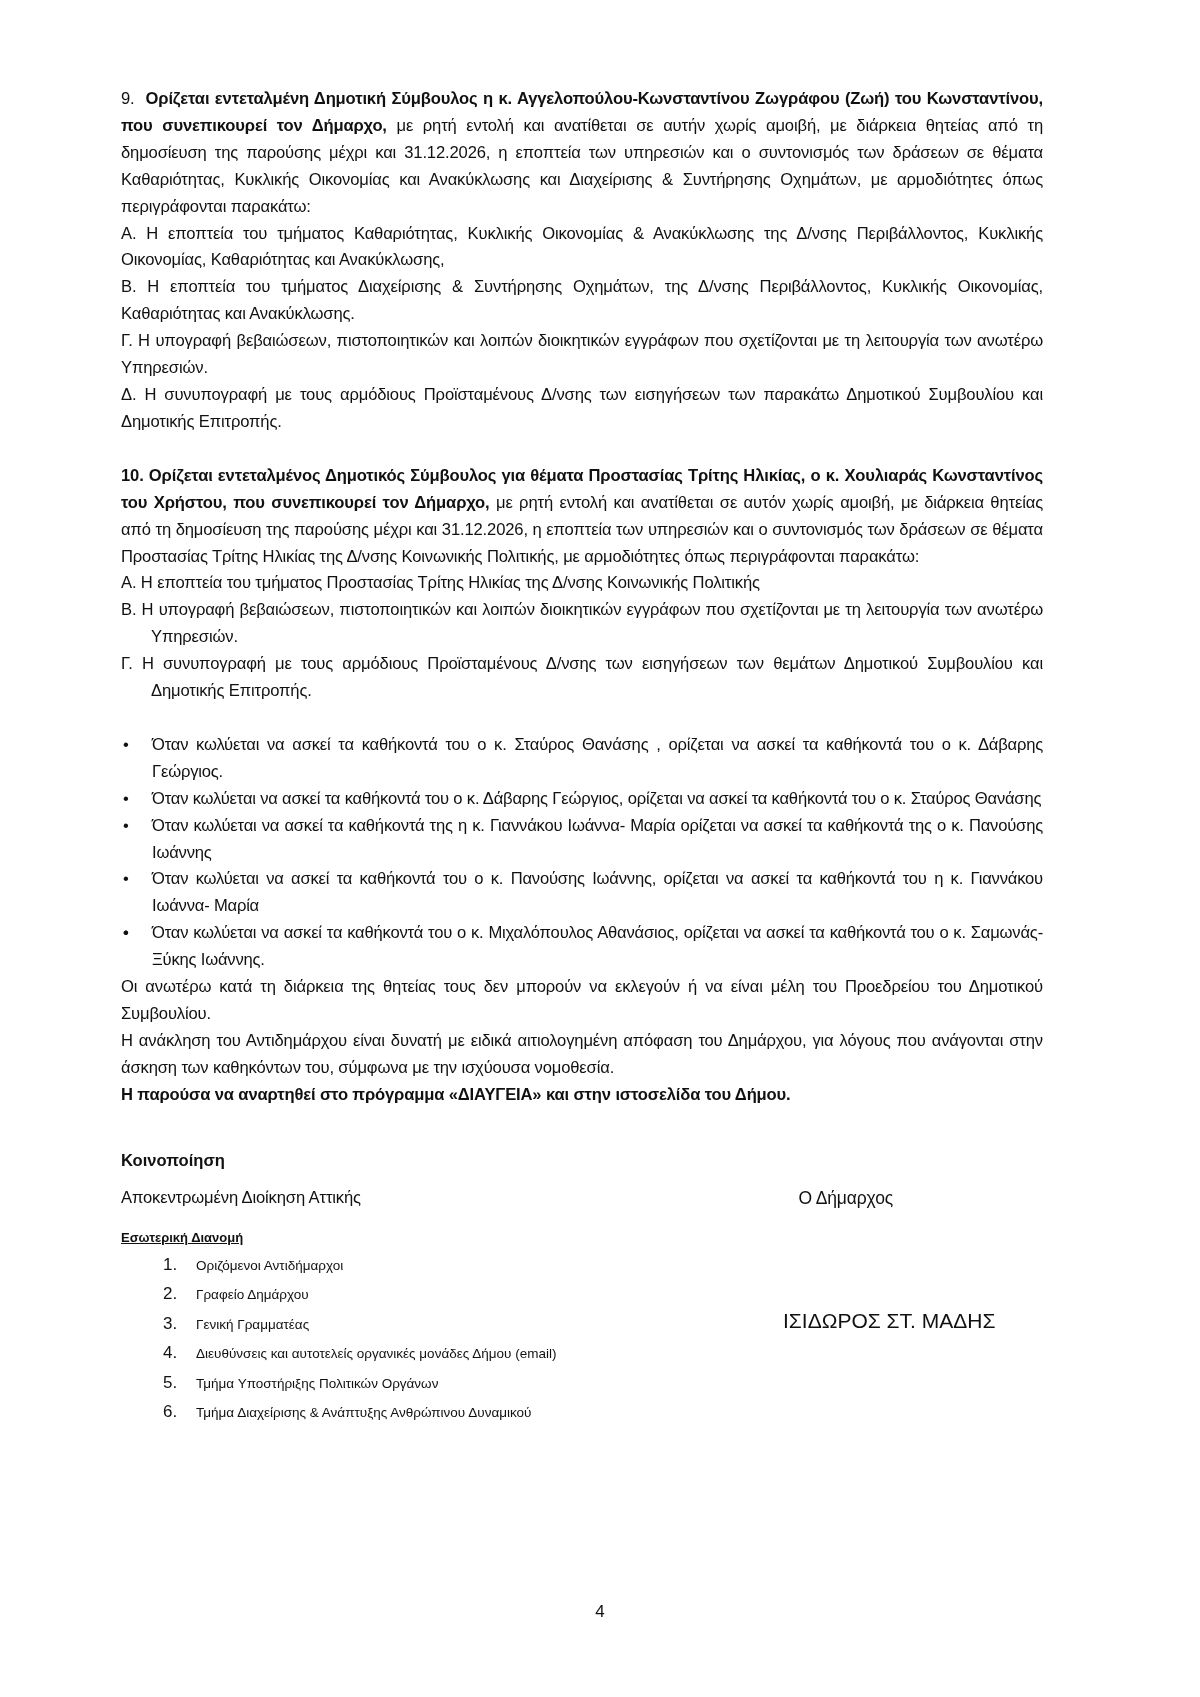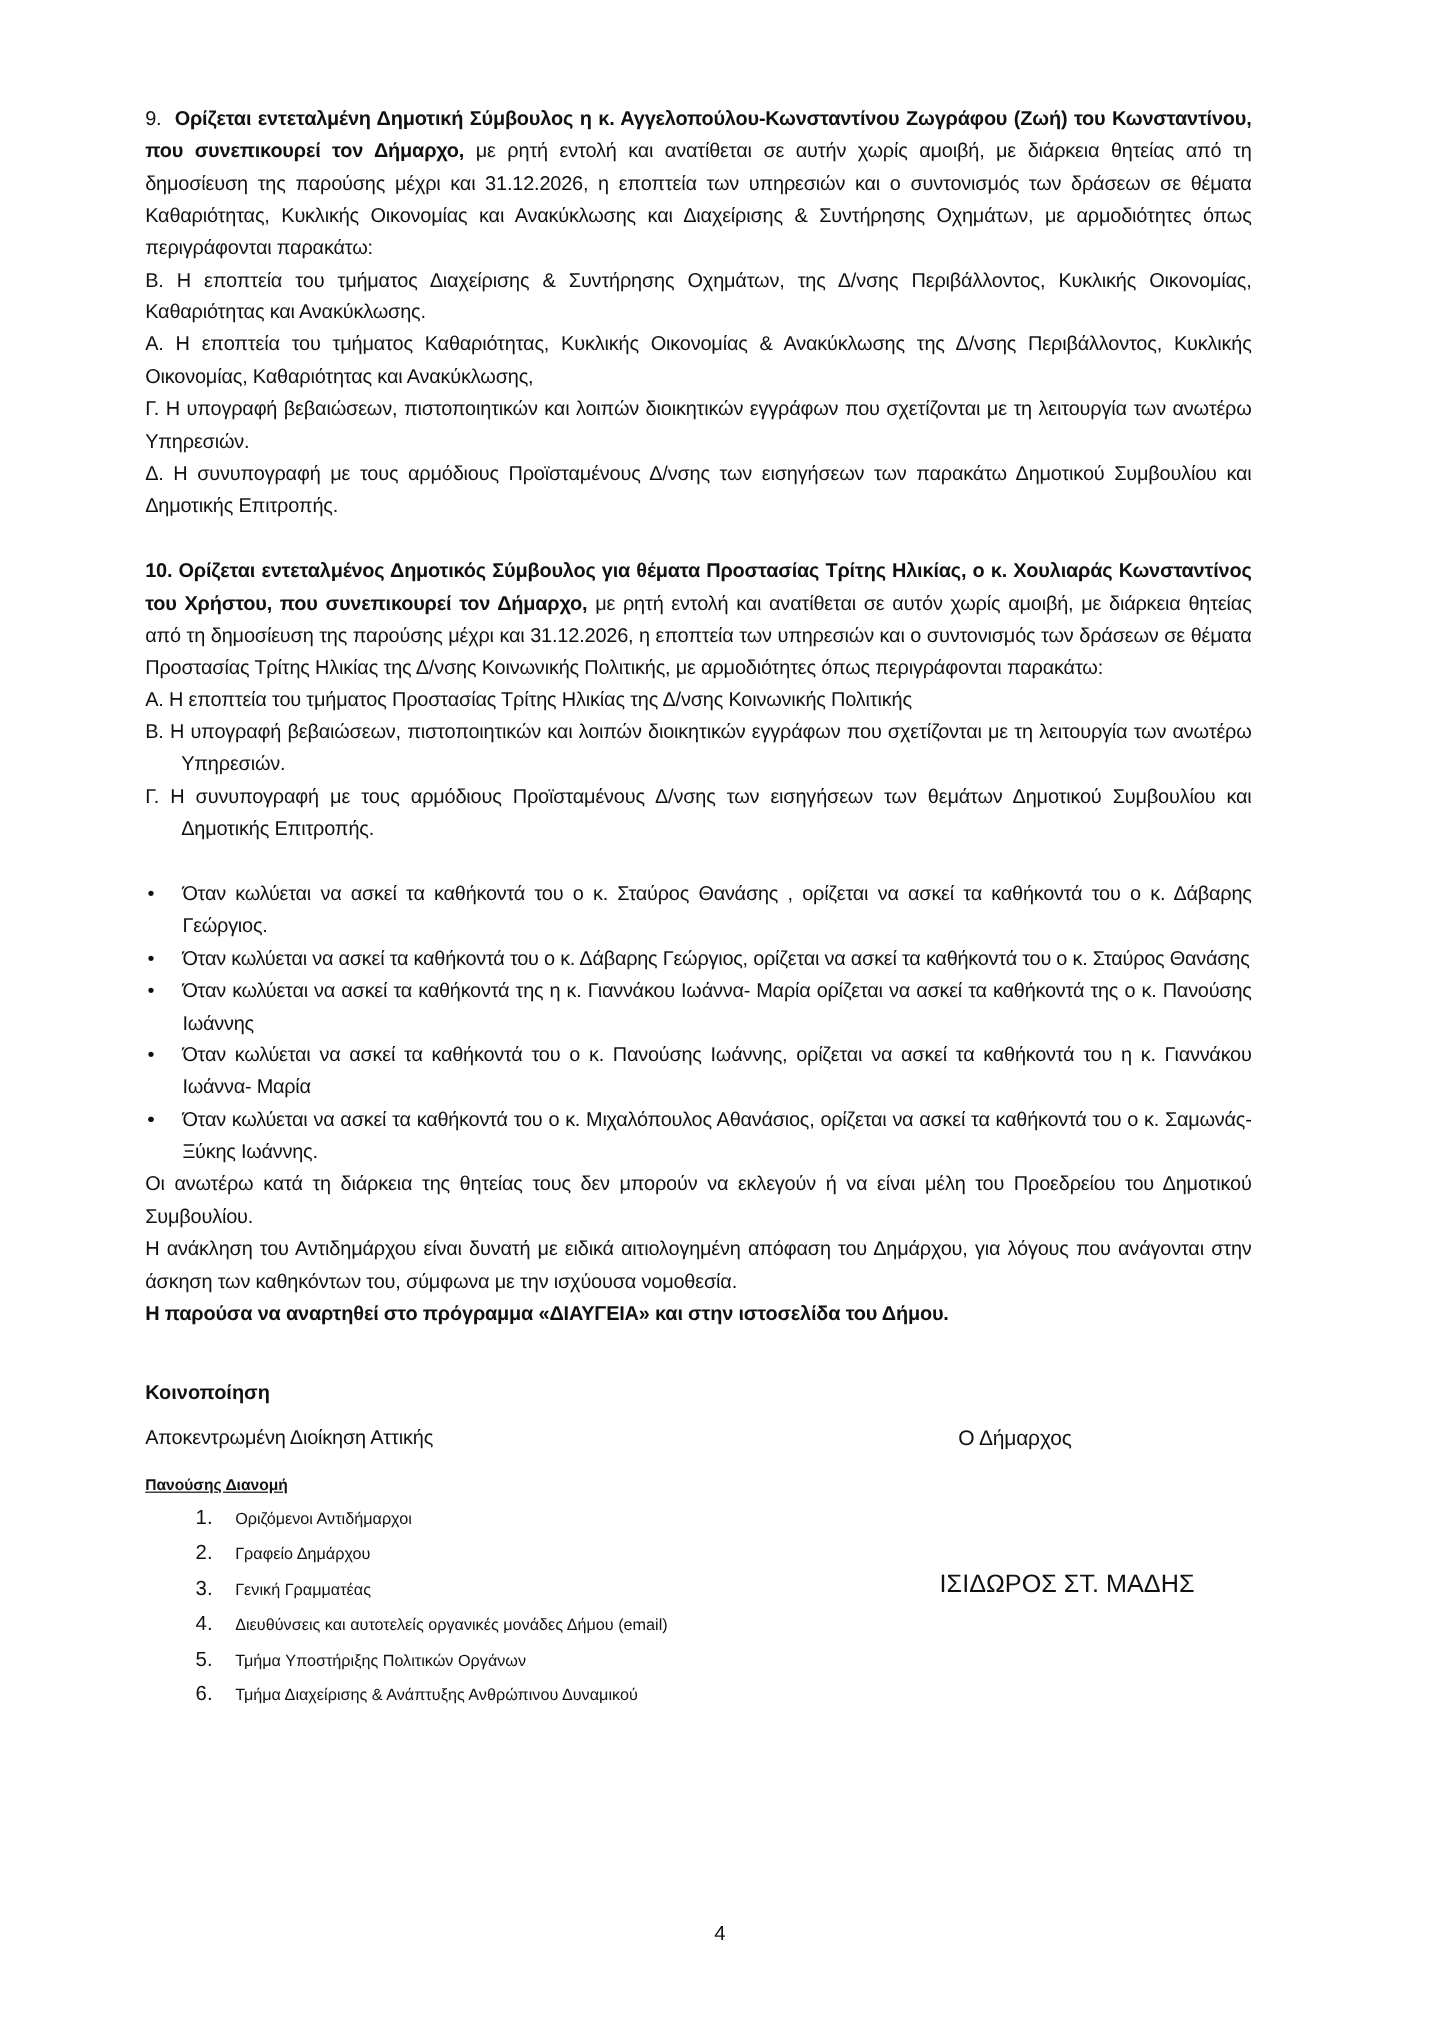--- a/index.html
+++ b/index.html
@@ -22,22 +22,22 @@
   .dist .txt { font-size: 13.5px; }
   .sig { position: absolute; }
   .pagenum { position: absolute; top: 1602px; left: 0; width: 1200px; text-align: center; font-size: 17px; }
 </style>
 </head>
 <body>
 
 <div class="page">
 
   <p class="p"><span>9.</span>&nbsp; <span class="b">Ορίζεται εντεταλμένη Δημοτική Σύμβουλος η κ. Αγγελοπούλου-Κωνσταντίνου Ζωγράφου (Ζωή) του Κωνσταντίνου, που συνεπικουρεί τον Δήμαρχο,</span><span> με ρητή εντολή και ανατίθεται σε αυτήν χωρίς αμοιβή, με διάρκεια θητείας από τη δημοσίευση της παρούσης μέχρι και 31.12.2026, η εποπτεία των υπηρεσιών και ο συντονισμός των δράσεων σε θέματα Καθαριότητας, Κυκλικής Οικονομίας και Ανακύκλωσης και Διαχείρισης &amp; Συντήρησης Οχημάτων, με αρμοδιότητες όπως περιγράφονται παρακάτω:</span></p>
+  <p class="p">Α. Η εποπτεία του τμήματος Καθαριότητας, Κυκλικής Οικονομίας &amp; Ανακύκλωσης της Δ/νσης Περιβάλλοντος, Κυκλικής Οικονομίας, Καθαριότητας και  Ανακύκλωσης,</p>
   <p class="p">Β. Η εποπτεία του τμήματος Διαχείρισης &amp; Συντήρησης Οχημάτων, της Δ/νσης Περιβάλλοντος, Κυκλικής Οικονομίας, Καθαριότητας και  Ανακύκλωσης.</p>
-  <p class="p">Α. Η εποπτεία του τμήματος Καθαριότητας, Κυκλικής Οικονομίας &amp; Ανακύκλωσης της Δ/νσης Περιβάλλοντος, Κυκλικής Οικονομίας, Καθαριότητας και  Ανακύκλωσης,</p>
   <p class="p">Γ. Η υπογραφή βεβαιώσεων, πιστοποιητικών και λοιπών διοικητικών εγγράφων που σχετίζονται με τη λειτουργία των ανωτέρω Υπηρεσιών.</p>
   <p class="p">Δ. Η συνυπογραφή με τους αρμόδιους Προϊσταμένους Δ/νσης των εισηγήσεων των παρακάτω Δημοτικού Συμβουλίου και Δημοτικής Επιτροπής.</p>
 
   <div class="gap"></div>
 
   <p class="p"><span class="b">10. Ορίζεται εντεταλμένος Δημοτικός Σύμβουλος για θέματα Προστασίας Τρίτης Ηλικίας, ο κ. Χουλιαράς Κωνσταντίνος του Χρήστου, που συνεπικουρεί τον Δήμαρχο,</span><span> με ρητή εντολή και ανατίθεται σε αυτόν χωρίς αμοιβή, με διάρκεια θητείας από τη δημοσίευση της παρούσης μέχρι και 31.12.2026, η εποπτεία των υπηρεσιών και ο συντονισμός των δράσεων σε θέματα Προστασίας Τρίτης Ηλικίας της Δ/νσης Κοινωνικής Πολιτικής, με αρμοδιότητες όπως περιγράφονται παρακάτω:</span></p>
   <p class="p">Α. Η εποπτεία του τμήματος Προστασίας Τρίτης Ηλικίας της Δ/νσης Κοινωνικής Πολιτικής</p>
   <p class="p ind">Β. Η υπογραφή βεβαιώσεων, πιστοποιητικών και λοιπών διοικητικών εγγράφων που σχετίζονται με τη λειτουργία των ανωτέρω Υπηρεσιών.</p>
   <p class="p ind">Γ. Η συνυπογραφή με τους αρμόδιους Προϊσταμένους Δ/νσης των εισηγήσεων των θεμάτων Δημοτικού Συμβουλίου και Δημοτικής Επιτροπής.</p>
 
@@ -62,21 +62,21 @@
 
   <div style="height:14px"></div>
 
   <div class="row">
     <span class="p" style="text-align:left">Αποκεντρωμένη Διοίκηση Αττικής</span>
     <span class="p" style="margin-right:150px; font-size:17.5px">Ο Δήμαρχος</span>
   </div>
 
   <div style="height:18px"></div>
 
-  <div class="small-u">Πανούσης Διανομή</div>
+  <div class="small-u">Εσωτερική Διανομή</div>
 
   <div style="height:10px"></div>
 
   <div style="position:relative">
     <ul class="dist">
       <li>
           <span class="num">1.</span>
           <span class="txt">Οριζόμενοι Αντιδήμαρχοι</span>
         </li>
       <li>

